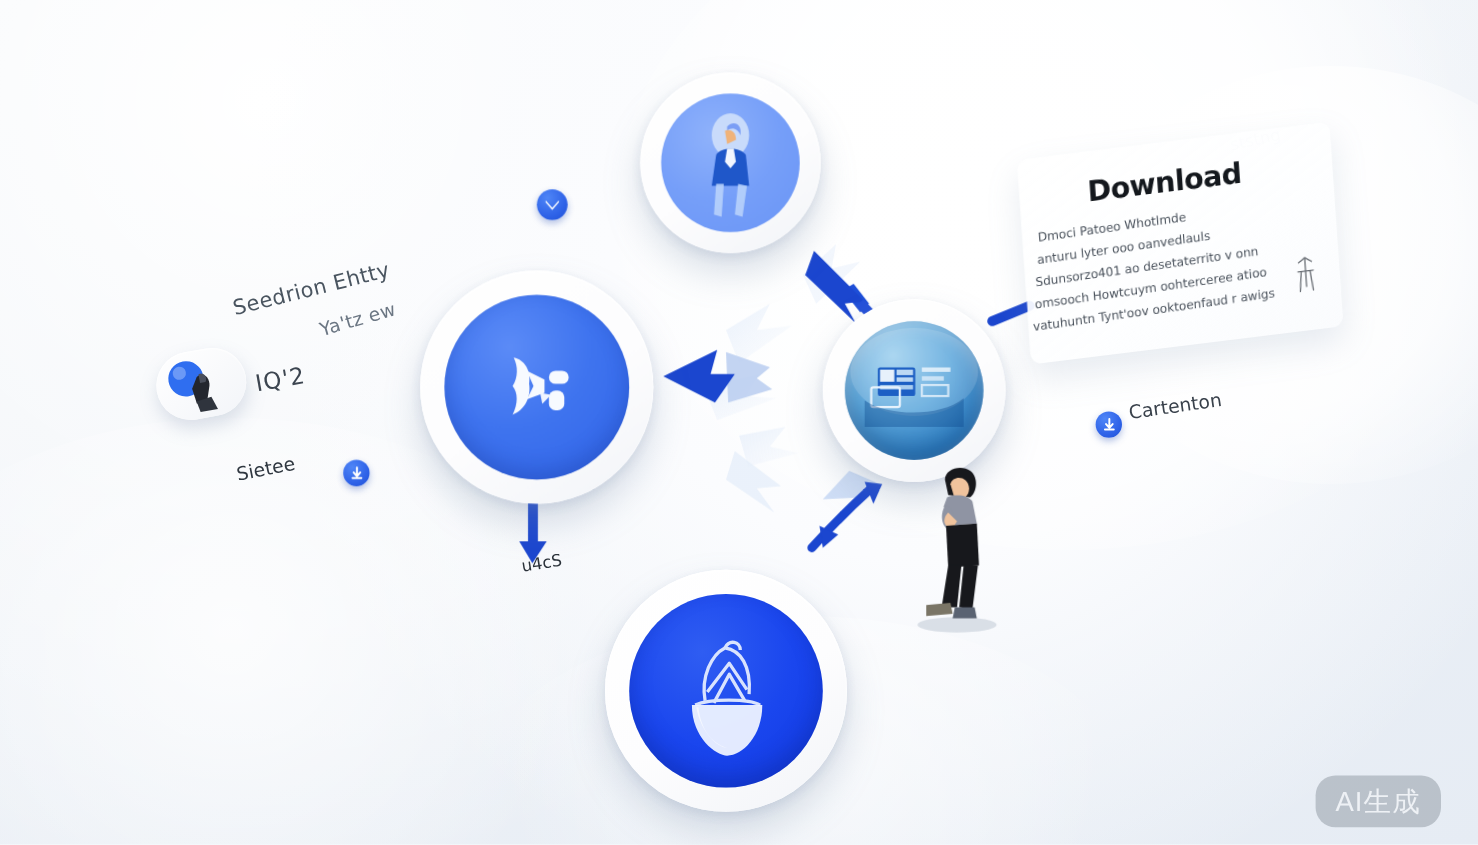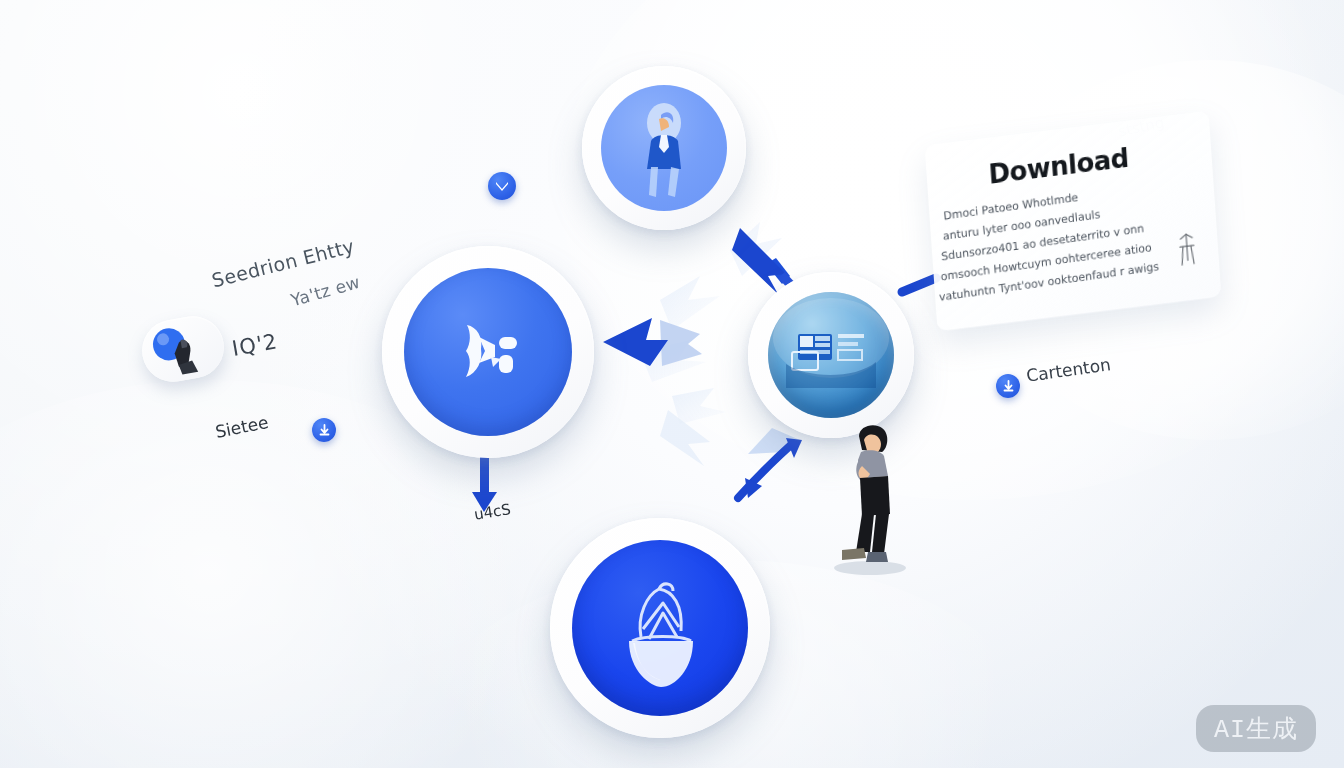--- a/index.html
+++ b/index.html
@@ -142,21 +142,21 @@
 
   
   #arrows { position:absolute; inset:0; pointer-events:none; }
 
   
   #watermark {
     position:absolute; left:1196px; top:705px;
     padding:7px 18px; border-radius:18px;
     background: rgba(150,158,168,0.55);
     color:#eef1f5; font-size:25px; letter-spacing:1px;
-    font-family:Liberation Mono, monospace;
+    font-family:Liberation Sans, sans-serif;
     display:flex; align-items:center; justify-content:center;
   }
 </style>
 </head>
 <body>
 
 <div id="stage">
 
   <div class="blob blob-a"></div>
   <div class="blob blob-b"></div>

